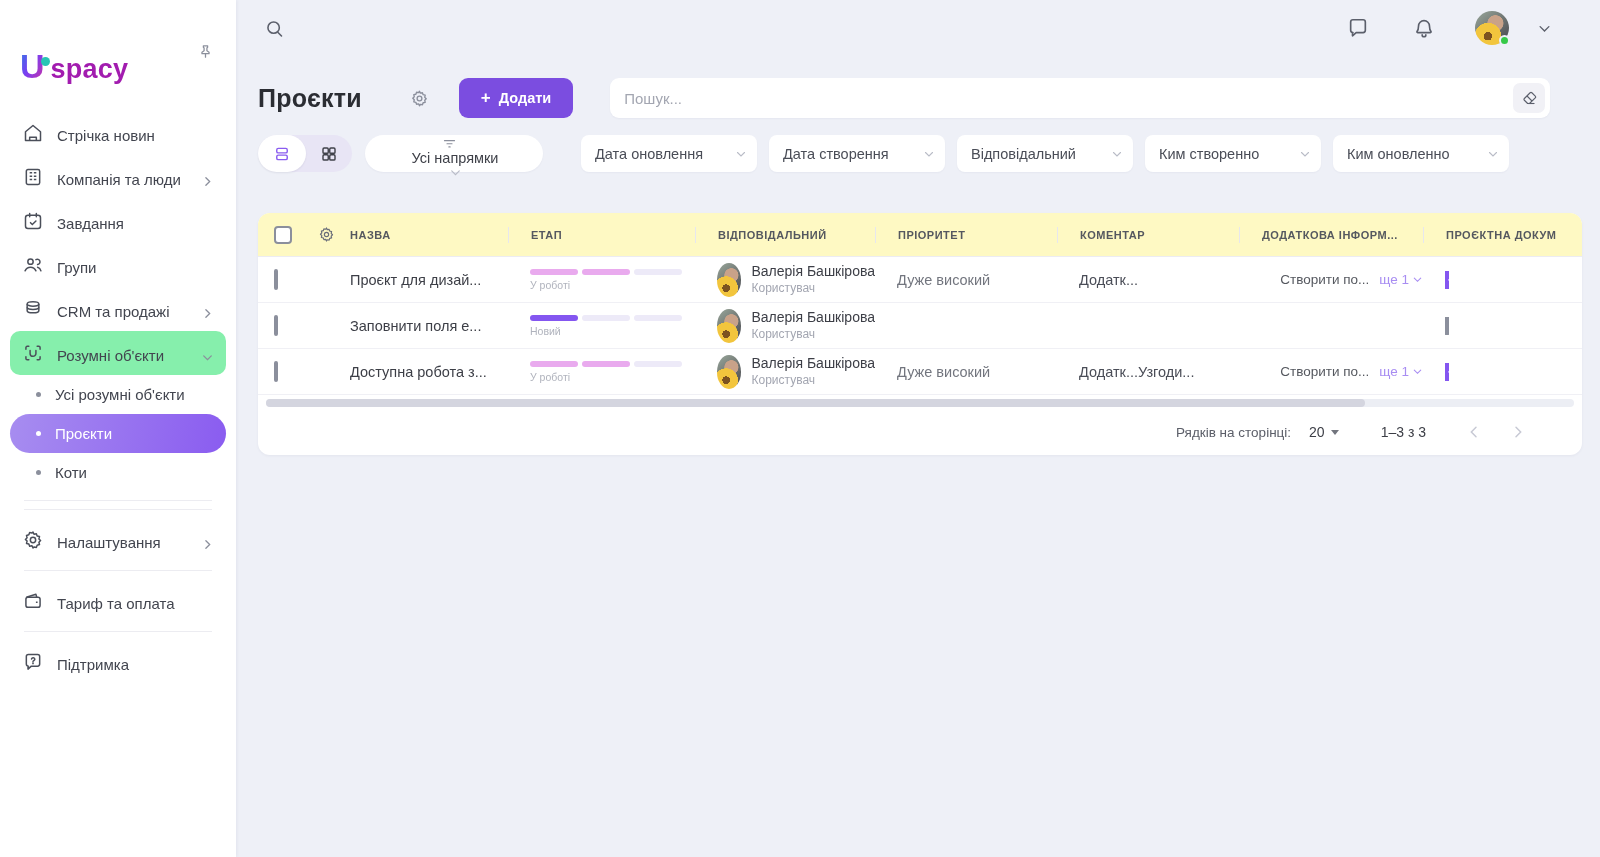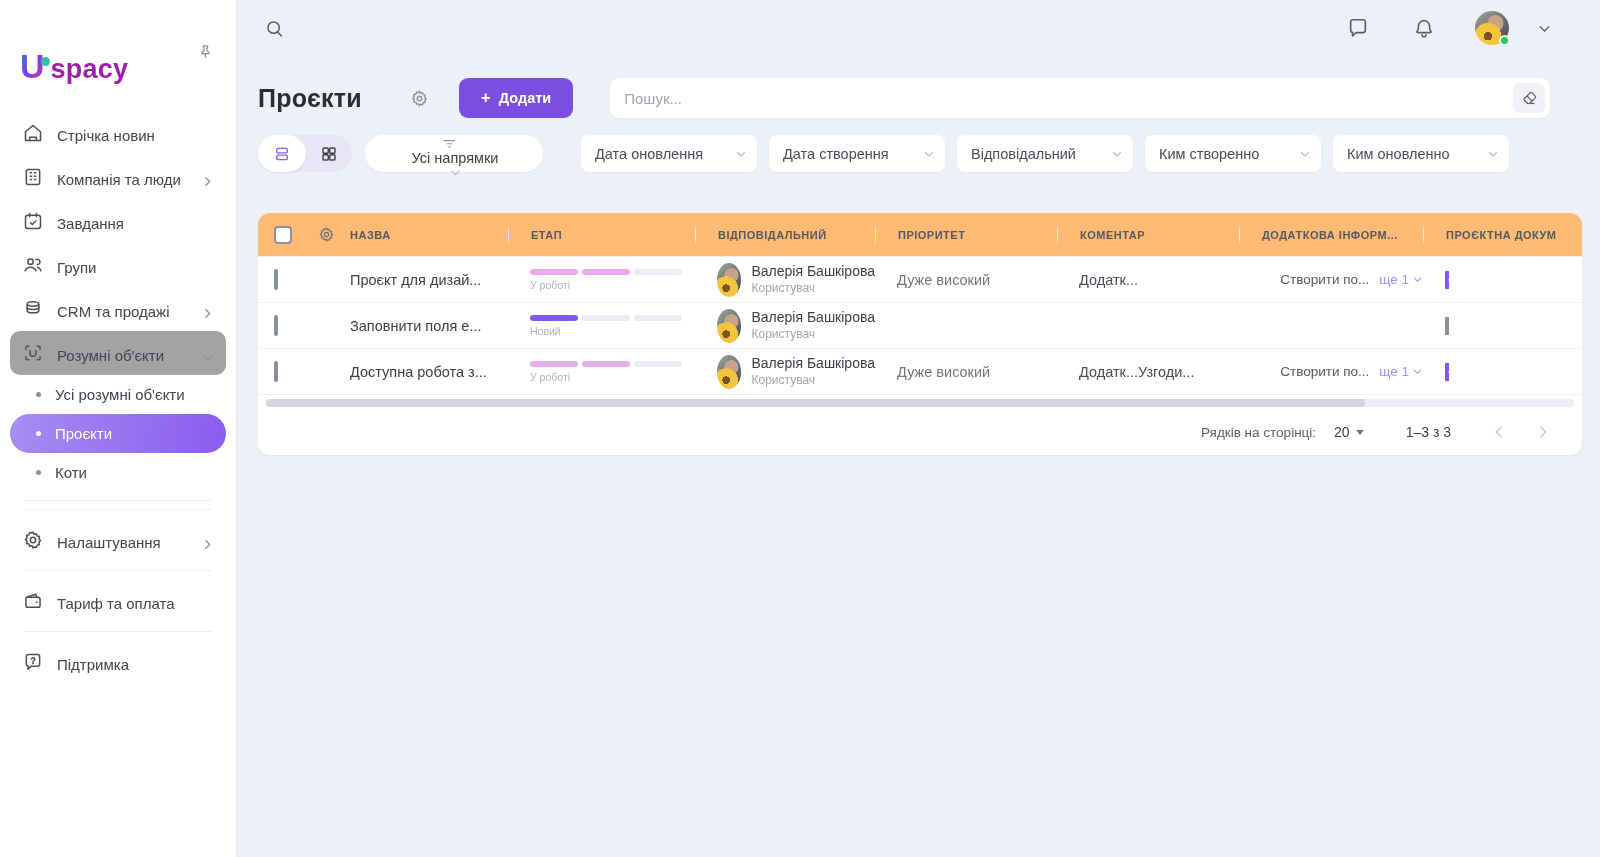--- a/index.html
+++ b/index.html
@@ -10,21 +10,21 @@
   .logo-row { display:flex; align-items:center; justify-content:space-between; padding:4px 22px 10px 20px; }
   .logo { display:flex; align-items:baseline; }
   .logo-u { font-size:34px; font-weight:800; background:linear-gradient(120deg,#2f7ae5 0%, #7a3ff2 45%, #d22f9b 100%); -webkit-background-clip:text; background-clip:text; color:transparent; line-height:1; position:relative; }
   .logo-dot { width:9px; height:9px; border-radius:50%; background:#27c4b4; display:inline-block; margin-left:-4px; margin-right:1px; position:relative; top:-12px; }
   .logo-rest { font-size:27px; font-weight:700; color:#a21caf; letter-spacing:.2px;margin-top:36px; }
   .pin-btn { color:#8b8f9c; cursor:pointer; }
   .nav { padding:16px 10px 0 10px; }
   .nav-item { display:flex; align-items:flex-end; gap:13px; padding:11px 12px; border-radius:10px; color:#42454f; font-size:15px; cursor:pointer; position:relative; }
   .nav-item .nav-ic { width:22px; height:22px; flex:0 0 22px; display:flex; align-items:center; justify-content:center; color:#4b4f5a; }
   .nav-item .chev { margin-left:auto; color:#8b8f9c; }
-  .nav-item.expanded { background:#a3a3a3; }
+  .nav-item.expanded { background:#86efac; }
   .nav-sub { display:flex; align-items:center; gap:14px; padding:11px 12px 11px 26px; font-size:15px; color:#42454f; border-radius:22px; cursor:pointer; }
   .nav-sub .dot { width:5px; height:5px; border-radius:50%; background:#8b8f9c; flex:0 0 5px; }
   .nav-sub.active { background:linear-gradient(100deg,#a78df0 0%, #8a5cf0 100%); color:#ffffff; }
   .nav-sub.active .dot { background:#ffffff; }
   .nav-divider { height:1px; background:#ececf1; margin:8px 14px; }
 
   
   .main { margin-left:236px; }
   .topbar { height:56px; display:flex; align-items:center; padding:0 48px 0 28px; }
   .topbar .spacer { flex:1; }
@@ -59,21 +59,21 @@
   .direction-pill .f-ic { color:#8b8f9c; margin-right:12px; display:flex; }
   .direction-pill .lbl { font-size:14.5px; color:#3f4149; flex:1; }
   .chev-sm { color:#b9bcc7; display:flex; }
   .chips { display:flex; gap:12px; margin-left:38px; }
   .chip { width:176px; height:37px; background:#fff; border-radius:8px; display:flex; align-items:center; padding:0 10px 0 14px; box-shadow:0 1px 2px rgba(30,30,70,.04); cursor:pointer; }
   .chip .lbl { font-size:14.5px; color:#4a4d57; flex:1; }
 
   
   .card { margin-top:41px; background:#fff; border-radius:12px; box-shadow:0 1px 3px rgba(30,30,70,.05); overflow:hidden; }
   .tgrid { display:grid; grid-template-columns:76px 158px 187px 180px 182px 182px 184px 1fr; align-items:center; padding-left:16px; }
-  .thead { height:44px; background:#fdba74; border-bottom:1px solid #ececf2; }
+  .thead { height:44px; background:#fef9c3; border-bottom:1px solid #ececf2; }
   .th { font-size:11px; font-weight:700; color:#55585f; letter-spacing:.5px; padding-left:22px; border-left:1px solid #e7e7ee; height:16px; display:flex; align-items:center; white-space:nowrap; overflow:hidden; }
   .th.first { border-left:none; padding-left:0; }
   .thead .sel { display:flex; align-items:center; gap:26px; }
   .cbx { width:18px; height:18px; border:2px solid #8b8f9c; border-radius:4px; background:#fff; cursor:pointer; flex:0 0 18px; }
   .cbx.checked { background:#8456f0; border-color:#8456f0; position:relative; }
   .cbx.checked::after { content:""; position:absolute; left:4px; top:1px; width:6px; height:10px; border:solid #fff; border-width:0 2px 2px 0; transform:rotate(40deg); }
   .gear-sm { color:#6b6f7a; display:flex; cursor:pointer; }
   .trow { height:46px; border-bottom:1px solid #f0f0f5; }
   .trow:last-of-type { border-bottom:none; }
   .td { padding-left:22px; overflow:hidden; white-space:nowrap; }
@@ -88,21 +88,21 @@
   .owner-role { font-size:12px; color:#a3a6b1; line-height:1.25; }
   .td.priority { font-size:14.5px; color:#72757e; }
   .td.comment { font-size:14.5px; color:#4a4d57; }
   .extra-wrap { display:flex; align-items:center; gap:10px;justify-content:flex-end; }
   .extra-text { font-size:13.5px; color:#55585f; }
   .more-link { font-size:13.5px; color:#a88df2; display:flex; align-items:center; gap:3px; cursor:pointer; }
 
   .hscroll { height:8px; margin:4px 8px 2px 8px; background:#eceef4; border-radius:4px; position:relative; }
   .hscroll .thumb { position:absolute; left:0; top:0; height:8px; width:84%; background:#d4d5df; border-radius:4px; cursor:pointer; }
 
-  .tfoot { height:46px; display:flex; align-items:center; justify-content:flex-end; padding-right:31px; gap:0; }
+  .tfoot { height:46px; display:flex; align-items:center; justify-content:flex-end; padding-right:56px; gap:0; }
   .tfoot .rpp-label { font-size:13.5px; color:#5b5e68; }
   .rpp-select { display:flex; align-items:center; gap:6px; margin-left:18px; font-size:14px; color:#3c3e46; cursor:pointer; }
   .rpp-caret { width:0; height:0; border-left:4px solid transparent; border-right:4px solid transparent; border-top:5px solid #72757e; }
   .range { font-size:14px; color:#3c3e46; margin-left:42px; }
   .pg-btn { margin-left:40px; color:#c7c9d4; cursor:pointer; display:flex; }
   .pg-btn.next { margin-left:28px; }
 
   .bottom-artifact { position:fixed; left:186px; bottom:0; width:50px; height:6px; background:#2e6bf0; }
   svg { display:block; }
 </style>

